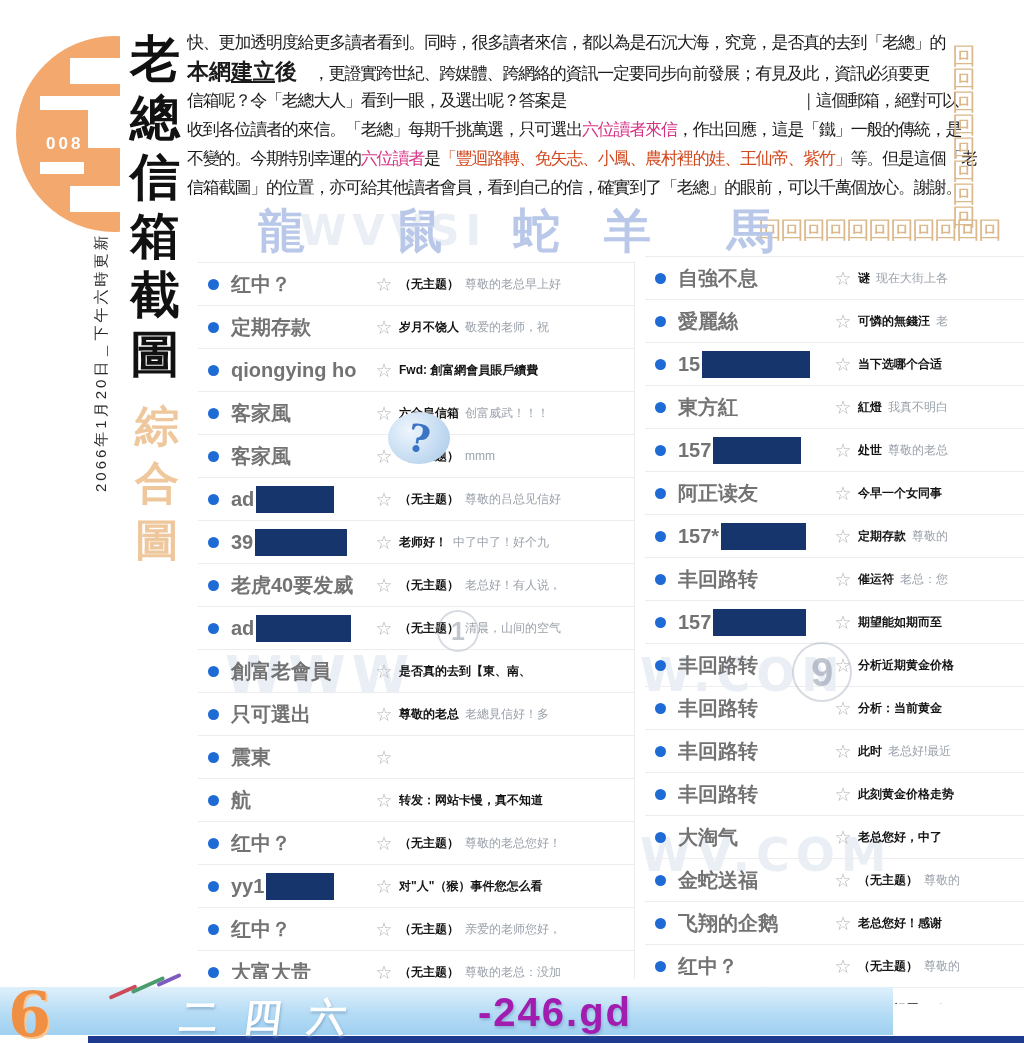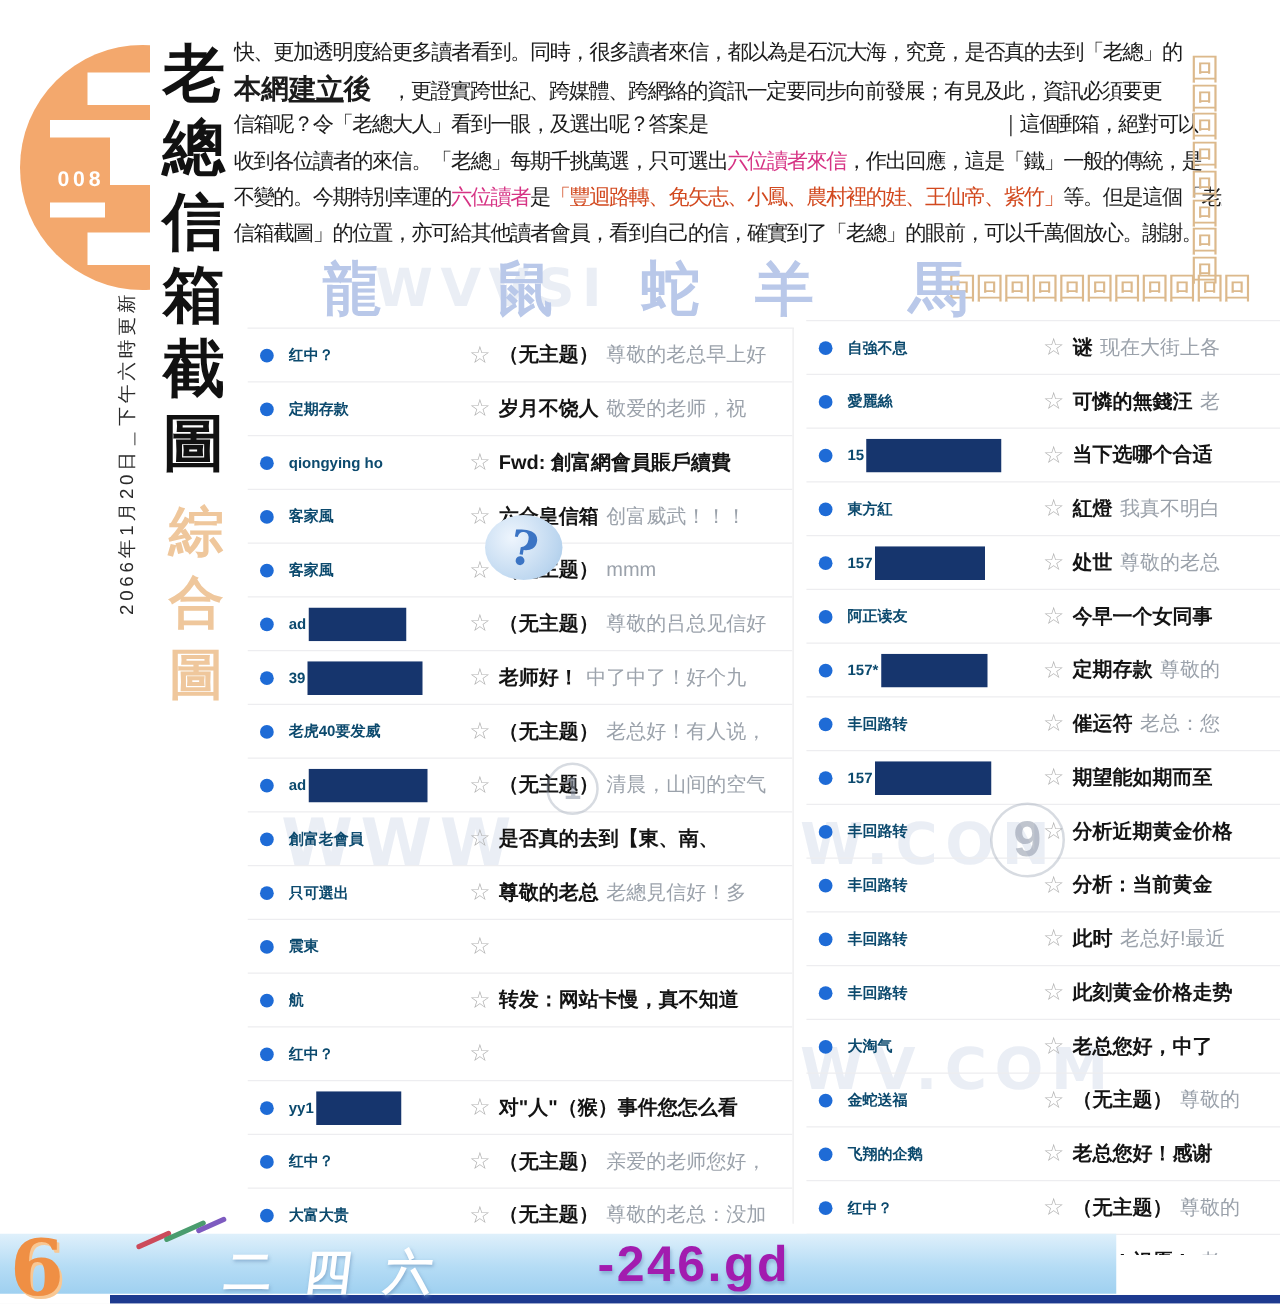--- a/index.html
+++ b/index.html
@@ -45,26 +45,26 @@
           font-family:"DejaVu Sans",sans-serif;}
   .ghost{position:absolute;font-weight:bold;color:rgba(205,214,232,0.42);letter-spacing:6px;
          font-family:"DejaVu Sans",sans-serif;white-space:nowrap;}
 
   
   .mail-list{position:absolute;overflow:hidden;border-top:1px solid #ededf0;background:transparent;}
   .mail-left{left:198px;top:262px;width:436px;height:716px;border-right:1px solid #ececee;}
   .mail-right{left:645px;top:256px;width:379px;height:747px;}
   .mail-row{height:42px;display:flex;align-items:center;border-bottom:1px solid #ededf0;overflow:hidden;}
   .dot{flex:0 0 11px;width:11px;height:11px;border-radius:50%;background:#1e6bd6;margin:0 12px 0 10px;}
-  .sender{flex:0 0 138px;font-weight:bold;font-size:12px;color:#0c4a6e;white-space:nowrap;
+  .sender{flex:0 0 138px;font-weight:bold;font-size:20px;color:#737373;white-space:nowrap;
           overflow:hidden;display:flex;align-items:center;}
   .mail-right .sender{flex-basis:150px;}
   .redact{display:inline-block;height:27px;background:#16356d;margin-left:2px;}
   .star{flex:0 0 30px;color:#b3b3b3;font-size:19px;text-align:center;}
-  .subject{flex:1;white-space:nowrap;overflow:hidden;font-size:16px;}
+  .subject{flex:1;white-space:nowrap;overflow:hidden;font-size:12px;}
   .subj-strong{font-weight:bold;color:#141414;}
   .preview{color:#9ba2ab;margin-left:6px;}
 
   
   .q-globe{position:absolute;left:388px;top:412px;width:62px;height:52px;border-radius:50%;
            background:radial-gradient(circle at 35% 35%,#eef5fd,#bcd6ef 70%,#a3c6e6);
            display:flex;align-items:center;justify-content:center;z-index:3;}
   .q-globe span{font-size:38px;font-weight:bold;color:#3b74c4;transform:rotate(10deg);
            font-family:"DejaVu Serif",serif;}
   .circle-mark{position:absolute;border-radius:50%;display:flex;align-items:center;justify-content:center;
@@ -228,20 +228,21 @@
       <div class="mail-row">
         <span class="dot"></span>
         <span class="sender">航</span>
         <span class="star">☆</span>
         <span class="subject"><span class="subj-strong">转发：网站卡慢，真不知道</span></span>
       </div>
       <div class="mail-row">
         <span class="dot"></span>
         <span class="sender">红中？</span>
         <span class="star">☆</span>
+        <span class="subject"><span class="subj-strong">（无主题）</span><span class="preview">尊敬的老总您好！</span></span>
       </div>
       <div class="mail-row">
         <span class="dot"></span>
         <span class="sender">
           <span>yy1</span>
           <span class="redact" style="width: 68px;"></span>
         </span>
         <span class="star">☆</span>
         <span class="subject"><span class="subj-strong">对"人"（猴）事件您怎么看</span></span>
       </div>

